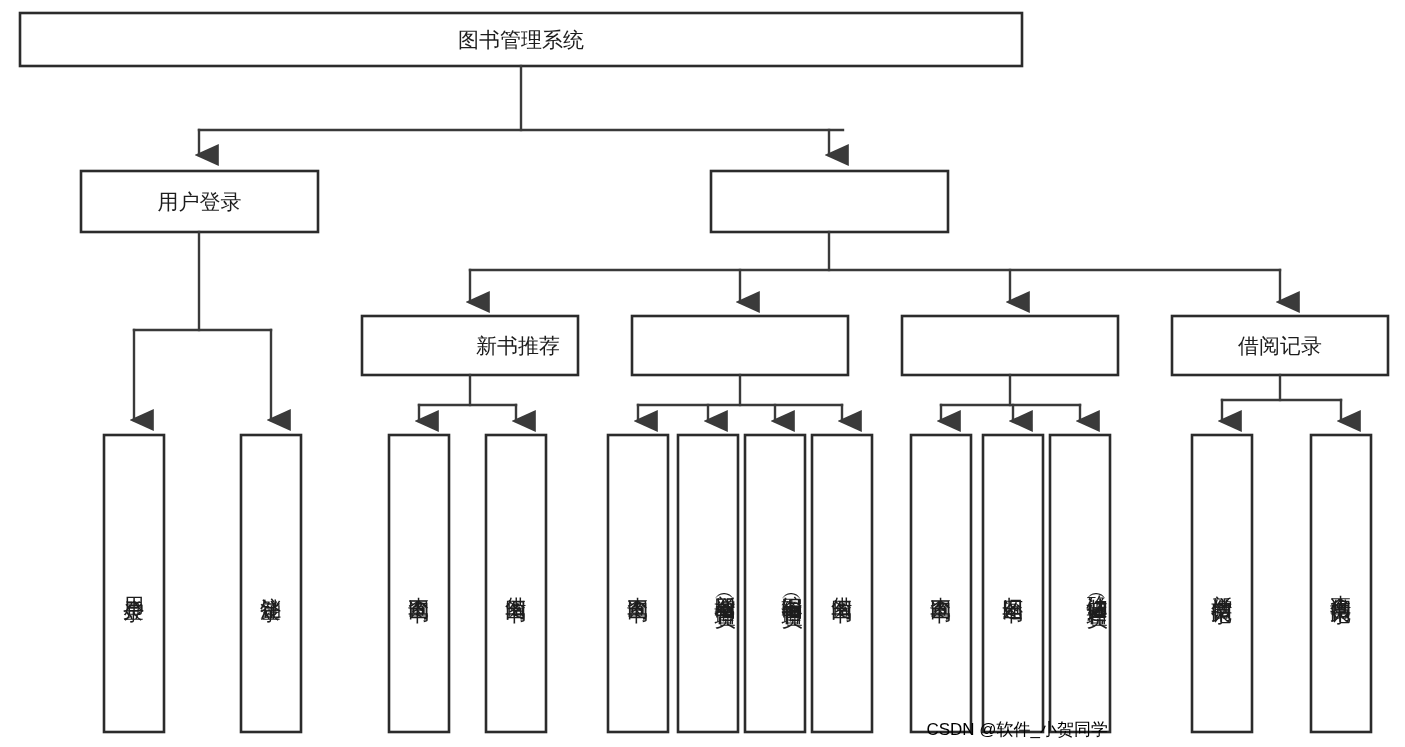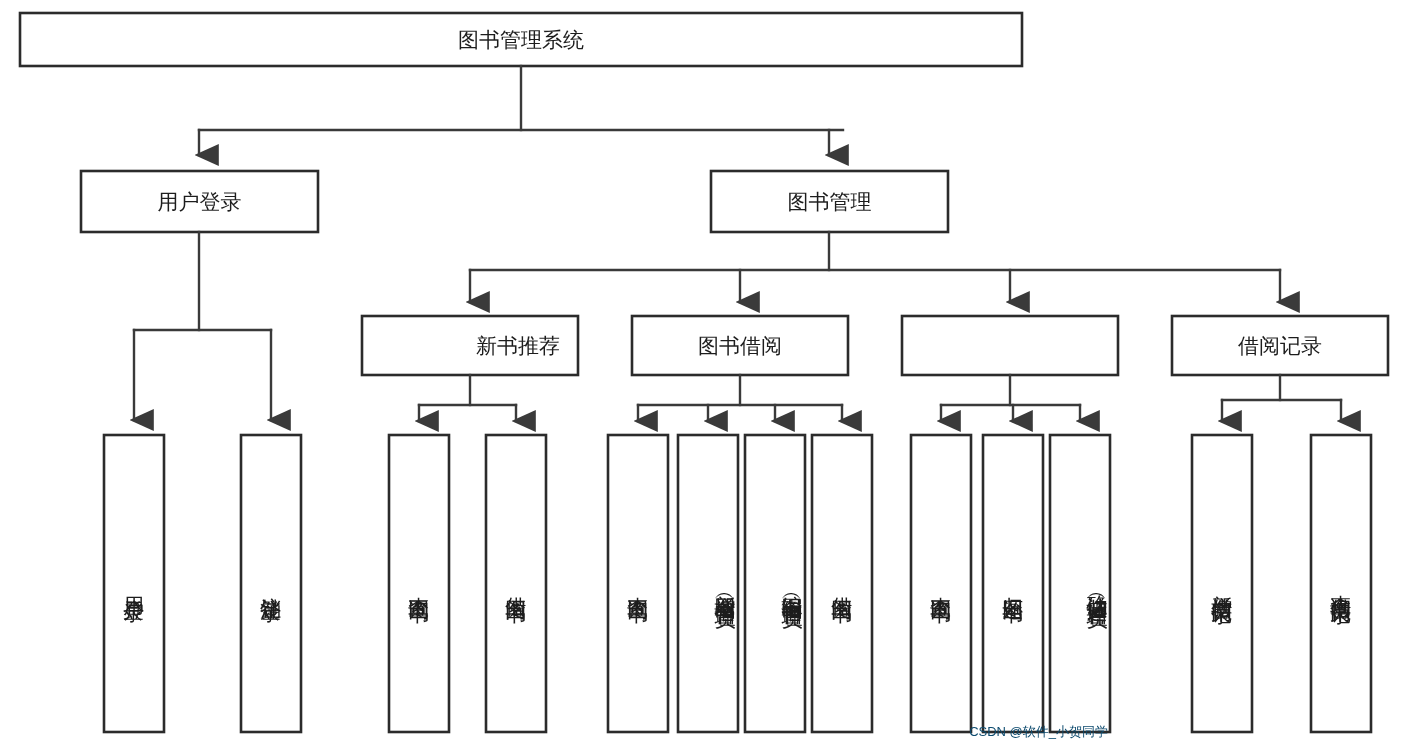--- a/index.html
+++ b/index.html
@@ -65,22 +65,22 @@
     display: flex;
     align-items: center;
     justify-content: center;
     white-space: nowrap;
   }
   .watermark {
     position: absolute;
     right: 10px;
     bottom: 6px;
     font-family: "Liberation Sans", sans-serif;
-    font-size: 13px;
-    color: #0c4a6e;
+    font-size: 17px;
+    color: #000000;
     white-space: nowrap;
     pointer-events: none;
   }
 </style>
 </head>
 <body>
 
 <div id="diagram-root">
 
   <svg class="flow" viewBox="0 0 1405 747">
@@ -151,24 +151,22 @@
 
     <path class="conn" d="M 1280 375 L 1280 400"></path>
     <path class="conn" d="M 1222 400 L 1341 400"></path>
     <path class="conn" d="M 1222 400 L 1222 421" marker-end="url(#arrow)"></path>
     <path class="conn" d="M 1341 400 L 1341 421" marker-end="url(#arrow)"></path>
   </svg>
 
   <div class="hlabel" style="left:20px; top:13px; width:1002px; height:53px;">图书管理系统</div>
 
   <div class="hlabel" style="left:81px; top:171px; width:237px; height:61px;">用户登录</div>
-  <div class="hlabel" style="left:711px; top:171px; width:237px; height:61px;">图书管理</div>
 
   <div class="hlabel" style="left:362px; top:316px; width:216px; height:59px;padding-left:48px;">新书推荐</div>
-  <div class="hlabel" style="left:632px; top:316px; width:216px; height:59px;">图书借阅</div>
   <div class="hlabel" style="left:1172px; top:316px; width:216px; height:59px;">借阅记录</div>
 
   <div class="vlabel" style="left:104px; top:435px; width:60px; height:297px;">用户登录</div>
   <div class="vlabel" style="left:241px; top:435px; width:60px; height:297px;">注销登录</div>
   <div class="vlabel" style="left:389px; top:435px; width:60px; height:297px;">查询图书</div>
   <div class="vlabel" style="left:486px; top:435px; width:60px; height:297px;">借阅图书</div>
   <div class="vlabel" style="left:608px; top:435px; width:60px; height:297px;">查询图书</div>
   <div class="vlabel" style="left:678px; top:435px; width:60px; height:297px; align-items:flex-start; padding-top:6px; box-sizing:border-box;">新增图书（管理员）</div>
   <div class="vlabel" style="left:745px; top:435px; width:60px; height:297px; align-items:flex-start; padding-top:6px; box-sizing:border-box;">编辑图书（管理员）</div>
   <div class="vlabel" style="left:812px; top:435px; width:60px; height:297px;">借阅图书</div>

